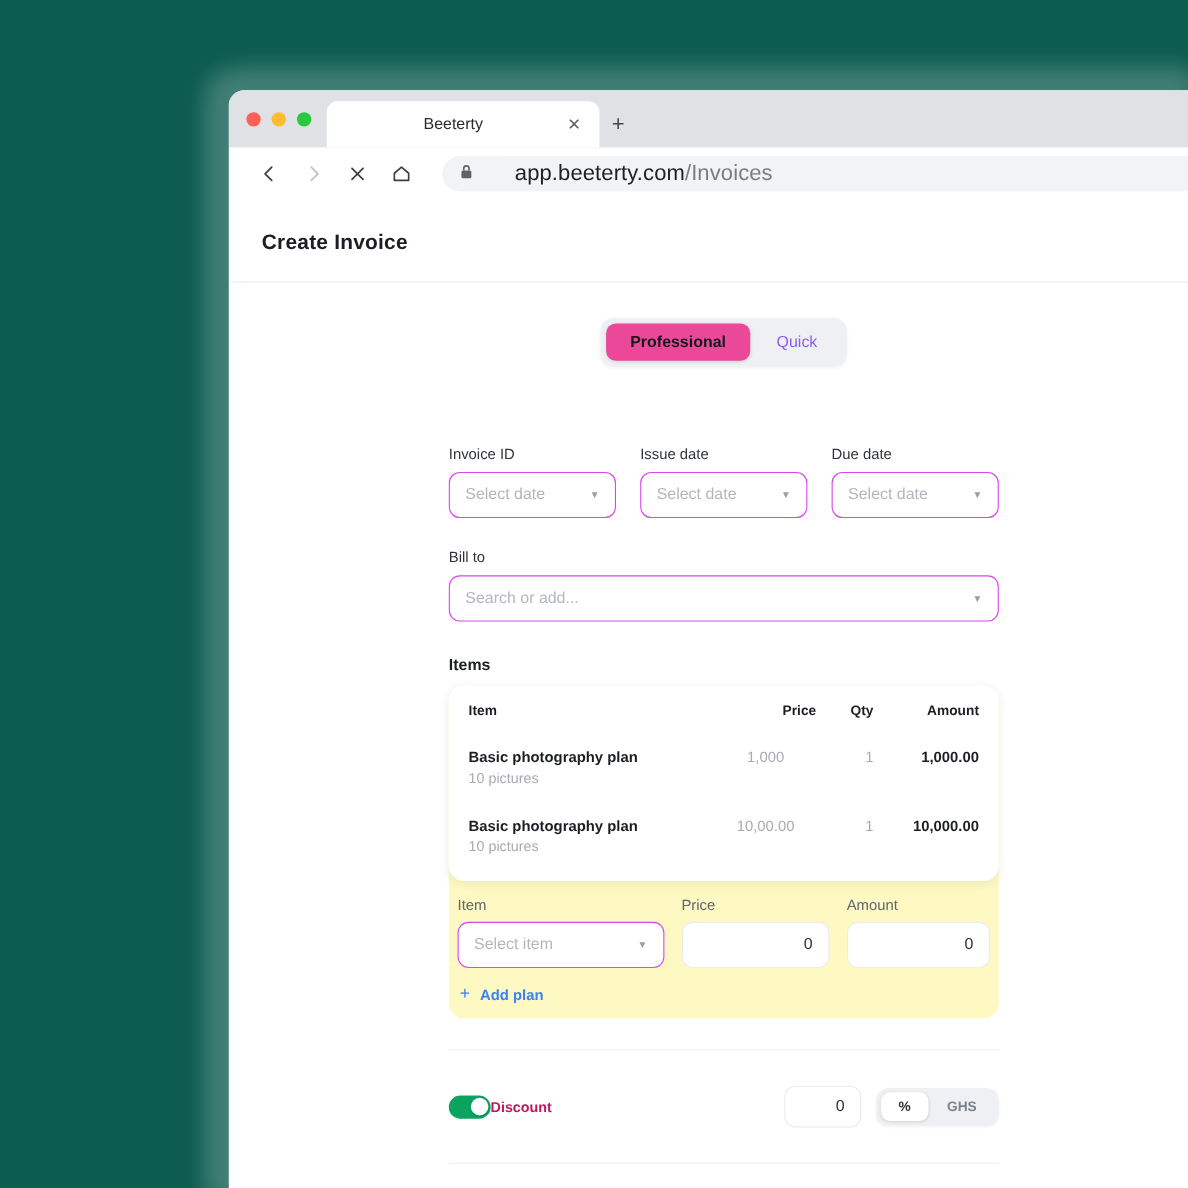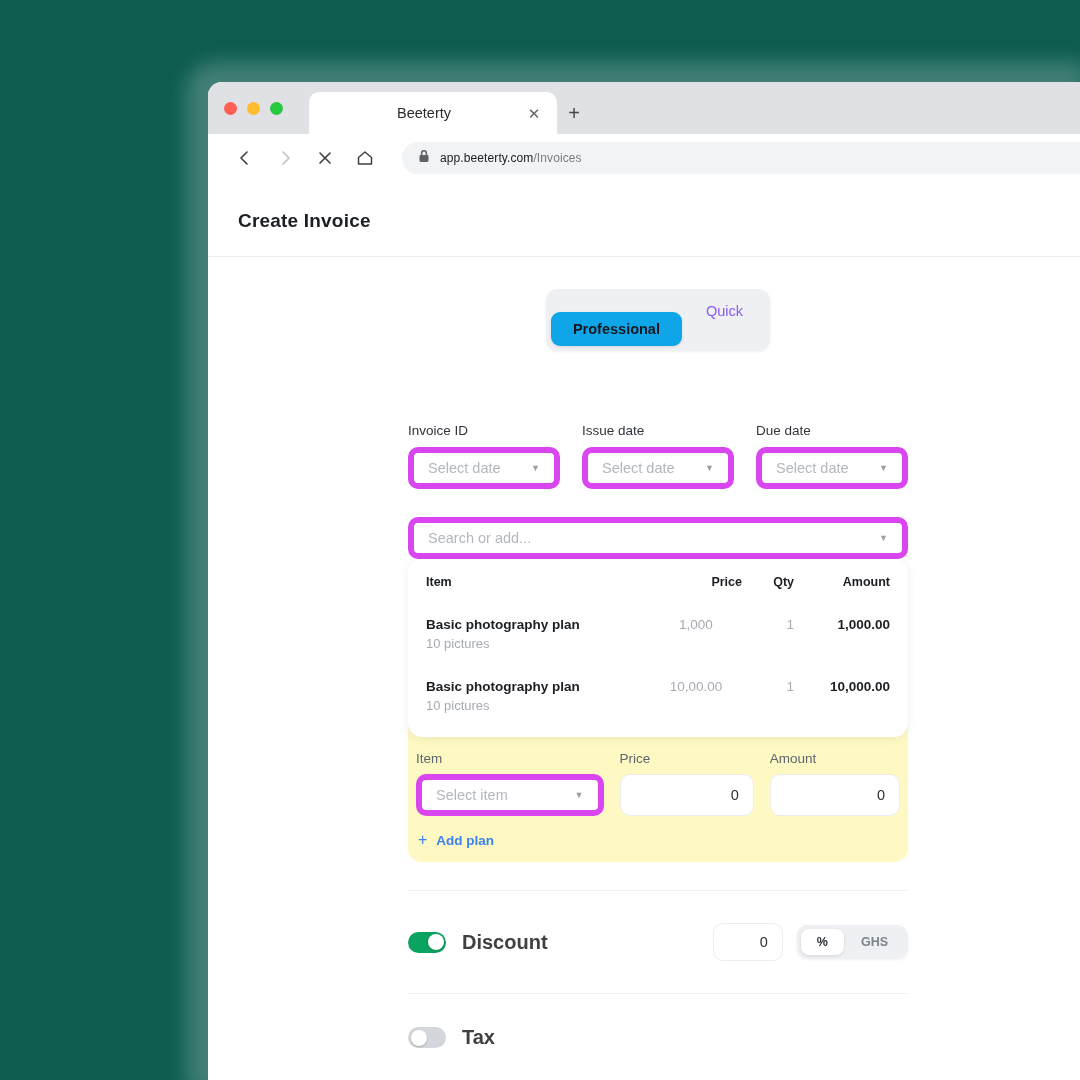--- a/index.html
+++ b/index.html
@@ -35,21 +35,21 @@
   .traffic { display:flex; gap:10px; align-items:center; height:52px; padding:0 6px 0 4px; }
   .dot { width:13px; height:13px; border-radius:50%; }
   .dot.r { background:#ff5f57; }
   .dot.y { background:#febc2e; }
   .dot.g { background:#28c840; }
 
   .tab {
     width:248px; height:42px; background:#fff;
     border-radius:10px 10px 0 0;
     display:flex; align-items:center; justify-content:space-between;
-    padding:0 14px 0 0; margin-left:20px;
+    padding:0 14px 0 0; margin-left:8px;
   }
   .tab-title {
     flex:1; text-align:center; font-size:14.5px; color:#2b2b2b;
     padding-left:14px;
   }
   .tab-close {
     font-size:15px; color:#5f6368; line-height:1; cursor:pointer;
     width:18px; text-align:center;
   }
   .newtab {
@@ -62,49 +62,49 @@
     height:48px; background:#fff; display:flex; align-items:center;
     padding:0 14px 0 26px; gap:18px;
   }
   .navbtn { width:22px; height:22px; display:flex; align-items:center; justify-content:center; cursor:pointer; }
   .navbtn svg { display:block; }
   .omnibox {
     flex:1; height:32px; background:#f1f3f4; border-radius:16px;
     display:flex; align-items:center; padding:0 16px; gap:10px;
     margin-left:8px; max-width:700px;
   }
-  .url { font-size:12px; color:#202124; letter-spacing:.1px; }
+  .url { font-size:20px; color:#202124; letter-spacing:.1px;margin-left:28px; }
   .url .path { color:#7a7d80; }
 
   
   .page { background:#fff; height:898px; }
   .pagehead { padding:28px 0 24px 30px; border-bottom:1px solid #ededf0; }
   .pagetitle { font-size:19px; font-weight:bold; color:#1b1f23; letter-spacing:.2px; }
 
   .content { padding:32px 0 0 0; }
 
   .segwrap { display:flex; justify-content:center; }
   .segment {
     background:#eef0f3; border-radius:12px; padding:5px;
     display:flex; gap:2px;
     box-shadow:0 1px 3px rgba(16,24,40,.06);
   }
   .seg {
     padding:9px 22px; font-size:14.5px; border-radius:9px;
     color:#8b5cf6; cursor:pointer; white-space:nowrap;
   }
-  .seg.active { background:#0ea5e9; color:#14181d; font-weight:bold;
-    box-shadow:0 1px 3px rgba(16,24,40,.12);margin-top:18px; }
+  .seg.active { background:#ec4899; color:#14181d; font-weight:bold;
+    box-shadow:0 1px 3px rgba(16,24,40,.12); }
 
   .form { width:500px; margin:44px auto 0; }
   .row3 { display:flex; gap:22px; }
   .fld { flex:1; }
   .label { font-size:13.5px; color:#30353b; margin-bottom:9px;margin-top:28px; }
   .input {
-    height:42px; border:6px solid #d946ef; border-radius:10px;
+    height:42px; border:1px solid #d946ef; border-radius:10px;
     display:flex; align-items:center; padding:0 14px;
     font-size:14.5px; color:#b3b7bd; background:#fff; cursor:pointer;
   }
   .input .caret { margin-left:auto; color:#9aa0a6; font-size:9px; }
   .mt28 { margin-top:28px; }
 
   .sect-title { font-size:14.5px; font-weight:bold; color:#1b1f23; margin:32px 0 10px; }
 
   
   .items-card {
@@ -148,21 +148,21 @@
   .divider { height:1px; background:#f0f1f3; margin:28px 0 0; }
 
   .togrow { display:flex; align-items:center; padding:32px 0 0; }
   .switch { width:38px; height:21px; border-radius:11px; position:relative; cursor:pointer; flex:none; }
   .switch.on { background:#0ba360; }
   .switch.off { background:#d3d6db; }
   .knob { position:absolute; top:2.5px; width:16px; height:16px; border-radius:50%; background:#fff;
           box-shadow:0 1px 2px rgba(0,0,0,.2); }
   .switch.on .knob { right:2.5px; }
   .switch.off .knob { left:2.5px; }
-  .togname { font-size:20px; font-weight:bold; color:#404040; margin-left:16px; }
+  .togname { font-size:13px; font-weight:bold; color:#be185d; margin-left:0; }
   .togright { margin-left:auto; display:flex; align-items:center; gap:14px; }
   .smallnum { width:70px; height:38px; border:1px solid #ececef; border-radius:10px;
               display:flex; align-items:center; justify-content:flex-end; padding:0 14px;
               font-size:14.5px; color:#2b2f35; background:#fff; }
   .unitseg { background:#eef0f3; border-radius:11px; padding:4px; display:flex; gap:1px;
              box-shadow:0 1px 3px rgba(16,24,40,.06); }
   .unit { padding:6px 16px; font-size:12.5px; font-weight:bold; border-radius:8px; color:#7c828a; cursor:pointer; }
   .unit.active { background:#fff; color:#2b2f35; box-shadow:0 1px 3px rgba(16,24,40,.12); }
 </style>
 </head>
@@ -251,26 +251,28 @@
           <div class="fld">
             <div class="label">Due date</div>
             <div class="input">
               <span>Select date</span>
               <span class="caret">▼</span>
             </div>
           </div>
         </div>
 
         <div class="mt28">
+          <div class="label">Bill to</div>
           <div class="input">
             <span>Search or add...</span>
             <span class="caret">▼</span>
           </div>
         </div>
 
+        <div class="sect-title">Items</div>
 
         <div class="items-card">
           <div class="items-inner">
             <div class="it-head">
               <div class="c-item">Item</div>
               <div class="c-price">Price</div>
               <div class="c-qty">Qty</div>
               <div class="c-amt">Amount</div>
             </div>
 

